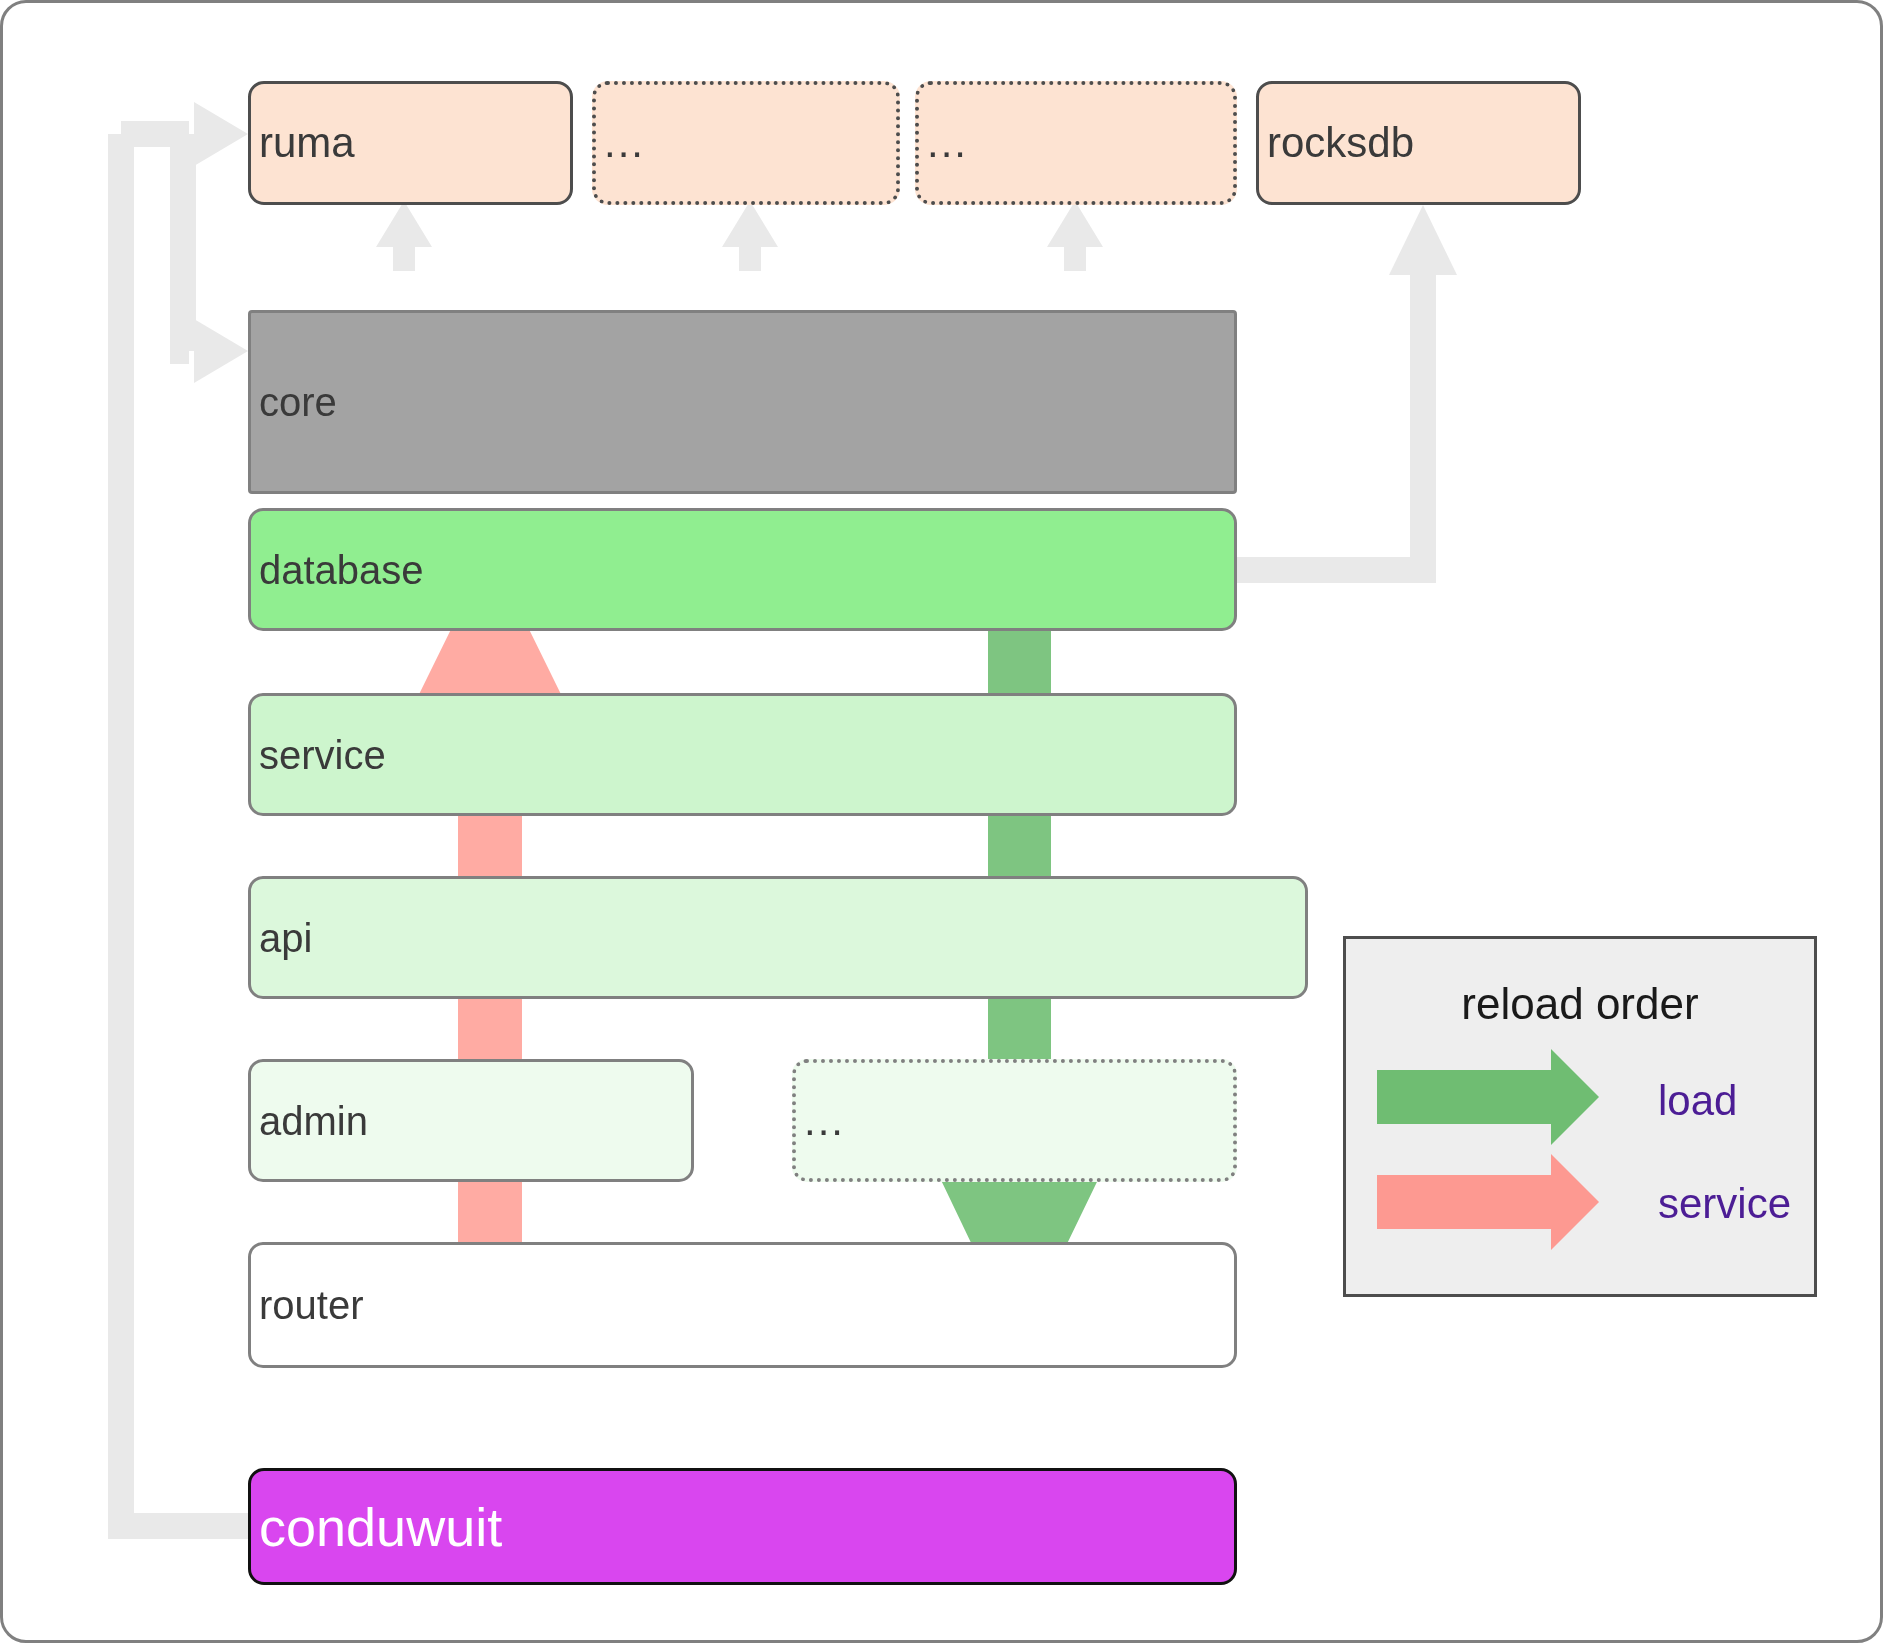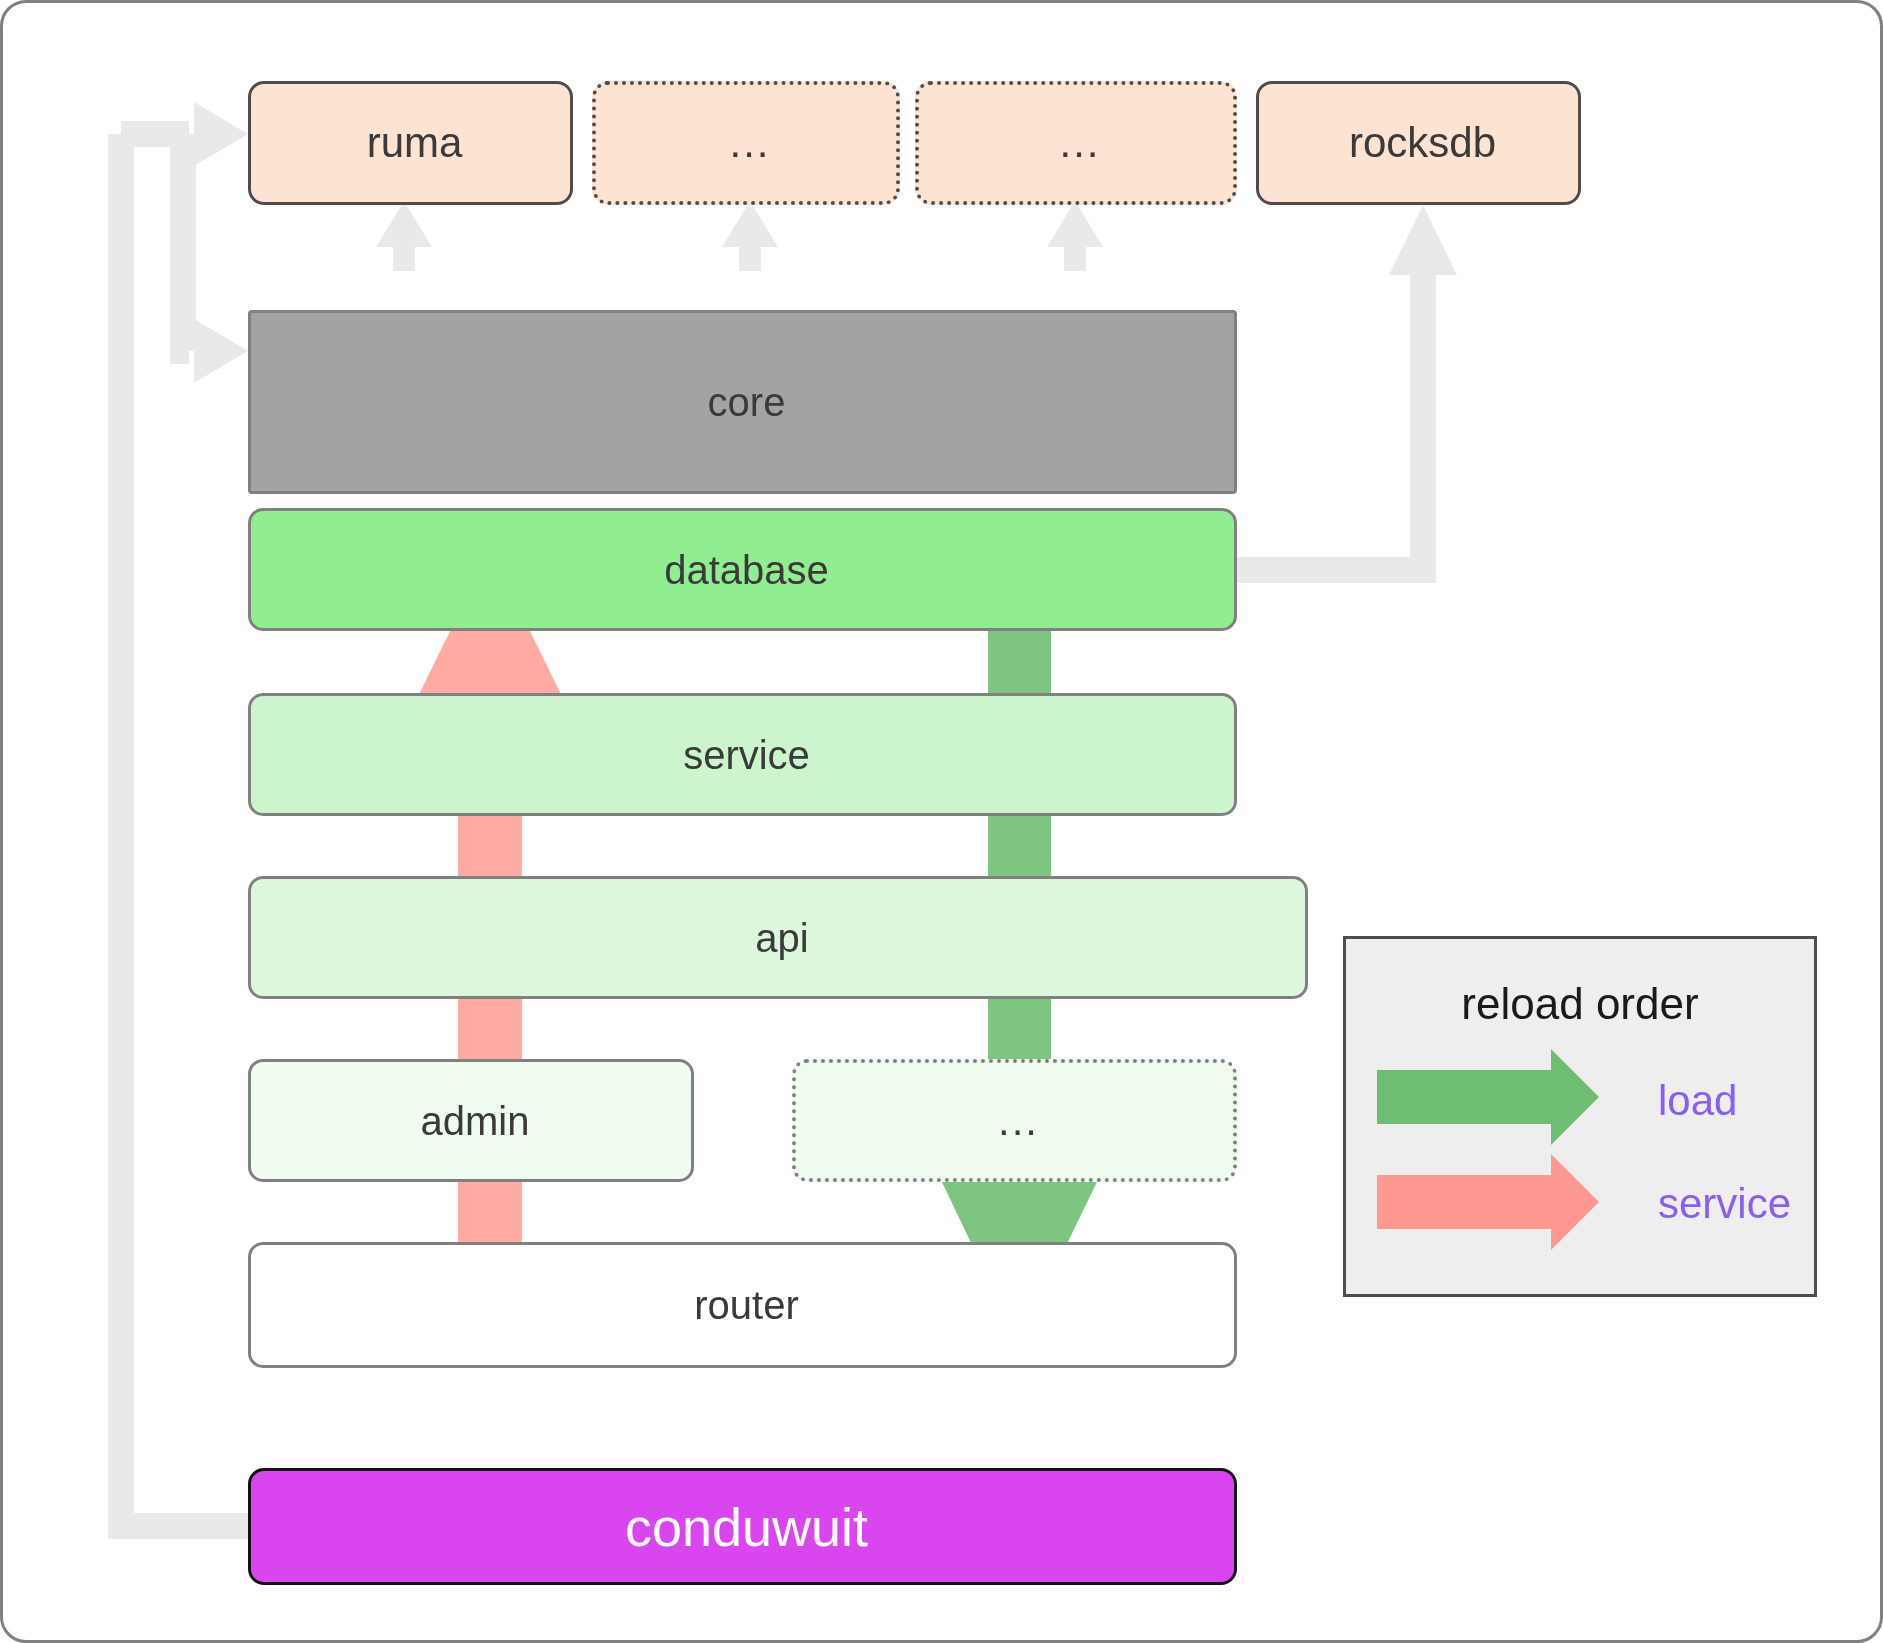--- a/index.html
+++ b/index.html
@@ -25,21 +25,20 @@
     left: 0;
     top: 0;
     width: 1883px;
     height: 1643px;
   }
   .node {
     position: absolute;
     box-sizing: border-box;
     display: flex;
     align-items: center;
-    justify-content: center;
     color: #3a3a3a;
     font-size: 40px;
     border-radius: 14px;
     padding-left: 8px;
   }
   .dep-box {
     background: #fde3d2;
     border: 3px solid #4d4d4d;
     border-radius: 16px;
     height: 124px;
@@ -80,21 +79,21 @@
   .legend-title {
     position: absolute;
     width: 100%;
     text-align: center;
     font-size: 44px;
     color: #1a1a1a;
   }
   .legend-label {
     position: absolute;
     font-size: 42px;
-    color: #8b5cf6;
+    color: #4c1d95;
     white-space: nowrap;
   }
   .node-label {
     pointer-events: none;
     line-height: 1;
   }
   .ellipsis {
     letter-spacing: 2px;
     font-size: 42px;
   }

